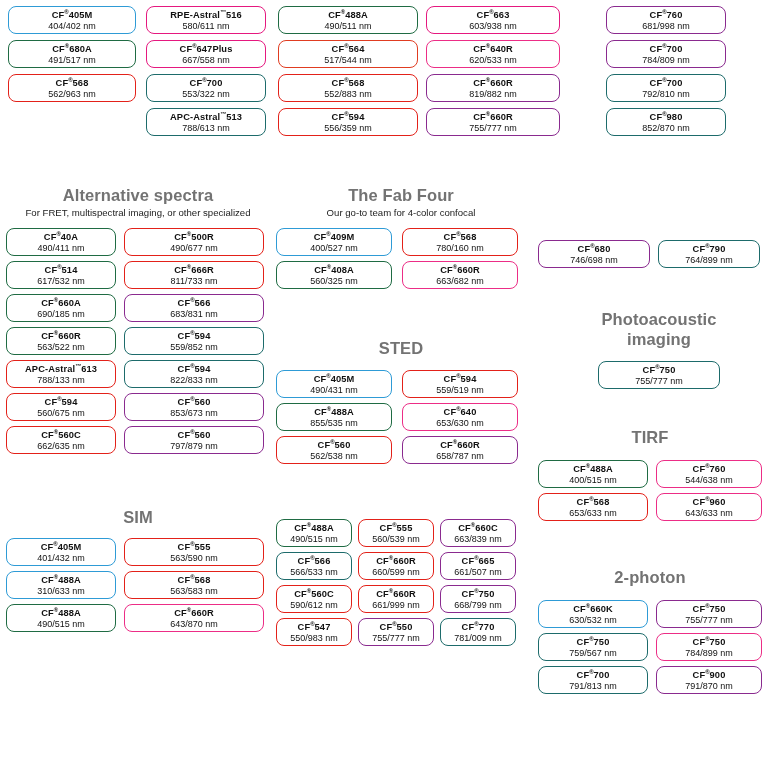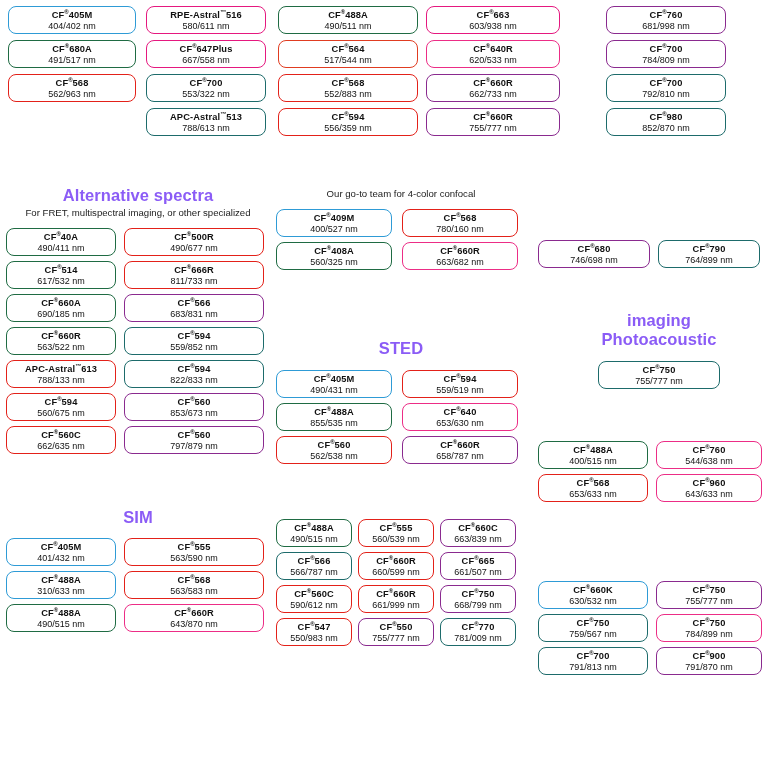--- a/index.html
+++ b/index.html
@@ -48,21 +48,21 @@
 
   
   .grid{display:grid;}
 
   
   .sec-title{
     font-weight:bold;
     text-align:center;
     font-size:16.5px;
     letter-spacing:.1px;
-    color:#8b5cf6;
+    color:#737373;
   }
   .sec-sub{
     text-align:center;
     font-size:9.6px;
     color:#222;
     margin-top:2px;
   }
 
   .abs{position:absolute;}
 </style>
@@ -127,21 +127,21 @@
           <div class="pill" style="border-color: rgb(229, 24, 127); height: 28px;">
             <div class="nm">CF<sup>®</sup>663</div>
             <div class="ex">603/938 nm</div>
           </div>
           <div class="pill" style="border-color: rgb(236, 45, 134); height: 28px;">
             <div class="nm">CF<sup>®</sup>640R</div>
             <div class="ex">620/533 nm</div>
           </div>
           <div class="pill" style="border-color: rgb(138, 42, 143); height: 28px;">
             <div class="nm">CF<sup>®</sup>660R</div>
-            <div class="ex">662/733 nm</div>
+            <div class="ex">819/882 nm</div>
           </div>
           <div class="pill" style="border-color: rgb(138, 42, 143); height: 28px;">
             <div class="nm">CF<sup>®</sup>660R</div>
             <div class="ex">755/777 nm</div>
           </div>
         </div>
       <div style="width:120px;display:flex;flex-direction:column;gap:6px;">
           <div class="pill" style="border-color: rgb(138, 42, 143); height: 28px;">
             <div class="nm">CF<sup>®</sup>760</div>
             <div class="ex">681/998 nm</div>
@@ -219,20 +219,21 @@
           <div class="ex">662/635 nm</div>
         </div>
         <div class="pill" style="border-color: rgb(138, 42, 143); height: 28px;">
           <div class="nm">CF<sup>®</sup>560</div>
           <div class="ex">797/879 nm</div>
         </div>
       </div>
   </div>
 
   <div class="abs" style="left:276px;top:186px;width:250px;">
+    <div class="sec-title">The Fab Four</div>
     <div class="sec-sub">Our go-to team for 4-color confocal</div>
     <div class="grid" style="margin-top:10px;grid-template-columns:116px 116px;column-gap:10px;row-gap:5px;">
         <div class="pill" style="border-color: rgb(46, 155, 214); height: 28px;">
           <div class="nm">CF<sup>®</sup>409M</div>
           <div class="ex">400/527 nm</div>
         </div>
         <div class="pill" style="border-color: rgb(227, 33, 25); height: 28px;">
           <div class="nm">CF<sup>®</sup>568</div>
           <div class="ex">780/160 nm</div>
         </div>
@@ -316,21 +317,21 @@
         <div class="pill" style="border-color: rgb(227, 33, 25); height: 28px;">
           <div class="nm">CF<sup>®</sup>555</div>
           <div class="ex">560/539 nm</div>
         </div>
         <div class="pill" style="border-color: rgb(138, 42, 143); height: 28px;">
           <div class="nm">CF<sup>®</sup>660C</div>
           <div class="ex">663/839 nm</div>
         </div>
         <div class="pill" style="border-color: rgb(29, 107, 107); height: 28px;">
           <div class="nm">CF<sup>®</sup>566</div>
-          <div class="ex">566/787 nm</div>
+          <div class="ex">566/533 nm</div>
         </div>
         <div class="pill" style="border-color: rgb(227, 33, 25); height: 28px;">
           <div class="nm">CF<sup>®</sup>660R</div>
           <div class="ex">660/599 nm</div>
         </div>
         <div class="pill" style="border-color: rgb(138, 42, 143); height: 28px;">
           <div class="nm">CF<sup>®</sup>665</div>
           <div class="ex">661/507 nm</div>
         </div>
         <div class="pill" style="border-color: rgb(227, 33, 25); height: 28px;">
@@ -367,31 +368,32 @@
           <div class="ex">746/698 nm</div>
         </div>
         <div class="pill" style="border-color: rgb(29, 107, 107); height: 28px;">
           <div class="nm">CF<sup>®</sup>790</div>
           <div class="ex">764/899 nm</div>
         </div>
       </div>
   </div>
 
   <div class="abs" style="left:556px;top:310px;width:206px;">
+    <div class="sec-title">Photoacoustic</div>
     <div class="sec-title" style="margin-top:1px;">imaging</div>
-    <div class="sec-title">Photoacoustic</div>
     <div class="grid" style="margin-top:12px;grid-template-columns:122px;justify-content:center;row-gap:5px;">
         <div class="pill" style="border-color: rgb(29, 107, 107); height: 28px;">
           <div class="nm">CF<sup>®</sup>750</div>
           <div class="ex">755/777 nm</div>
         </div>
       </div>
   </div>
 
   <div class="abs" style="left:538px;top:428px;width:224px;">
+    <div class="sec-title">TIRF</div>
     <div class="grid" style="margin-top:13px;grid-template-columns:110px 106px;column-gap:8px;row-gap:5px;">
         <div class="pill" style="border-color: rgb(31, 107, 67); height: 28px;">
           <div class="nm">CF<sup>®</sup>488A</div>
           <div class="ex">400/515 nm</div>
         </div>
         <div class="pill" style="border-color: rgb(236, 45, 134); height: 28px;">
           <div class="nm">CF<sup>®</sup>760</div>
           <div class="ex">544/638 nm</div>
         </div>
         <div class="pill" style="border-color: rgb(227, 33, 25); height: 28px;">
@@ -399,20 +401,21 @@
           <div class="ex">653/633 nm</div>
         </div>
         <div class="pill" style="border-color: rgb(236, 45, 134); height: 28px;">
           <div class="nm">CF<sup>®</sup>960</div>
           <div class="ex">643/633 nm</div>
         </div>
       </div>
   </div>
 
   <div class="abs" style="left:538px;top:568px;width:224px;">
+    <div class="sec-title">2-photon</div>
     <div class="grid" style="margin-top:13px;grid-template-columns:110px 106px;column-gap:8px;row-gap:5px;">
         <div class="pill" style="border-color: rgb(46, 155, 214); height: 28px;">
           <div class="nm">CF<sup>®</sup>660K</div>
           <div class="ex">630/532 nm</div>
         </div>
         <div class="pill" style="border-color: rgb(138, 42, 143); height: 28px;">
           <div class="nm">CF<sup>®</sup>750</div>
           <div class="ex">755/777 nm</div>
         </div>
         <div class="pill" style="border-color: rgb(29, 107, 107); height: 28px;">

